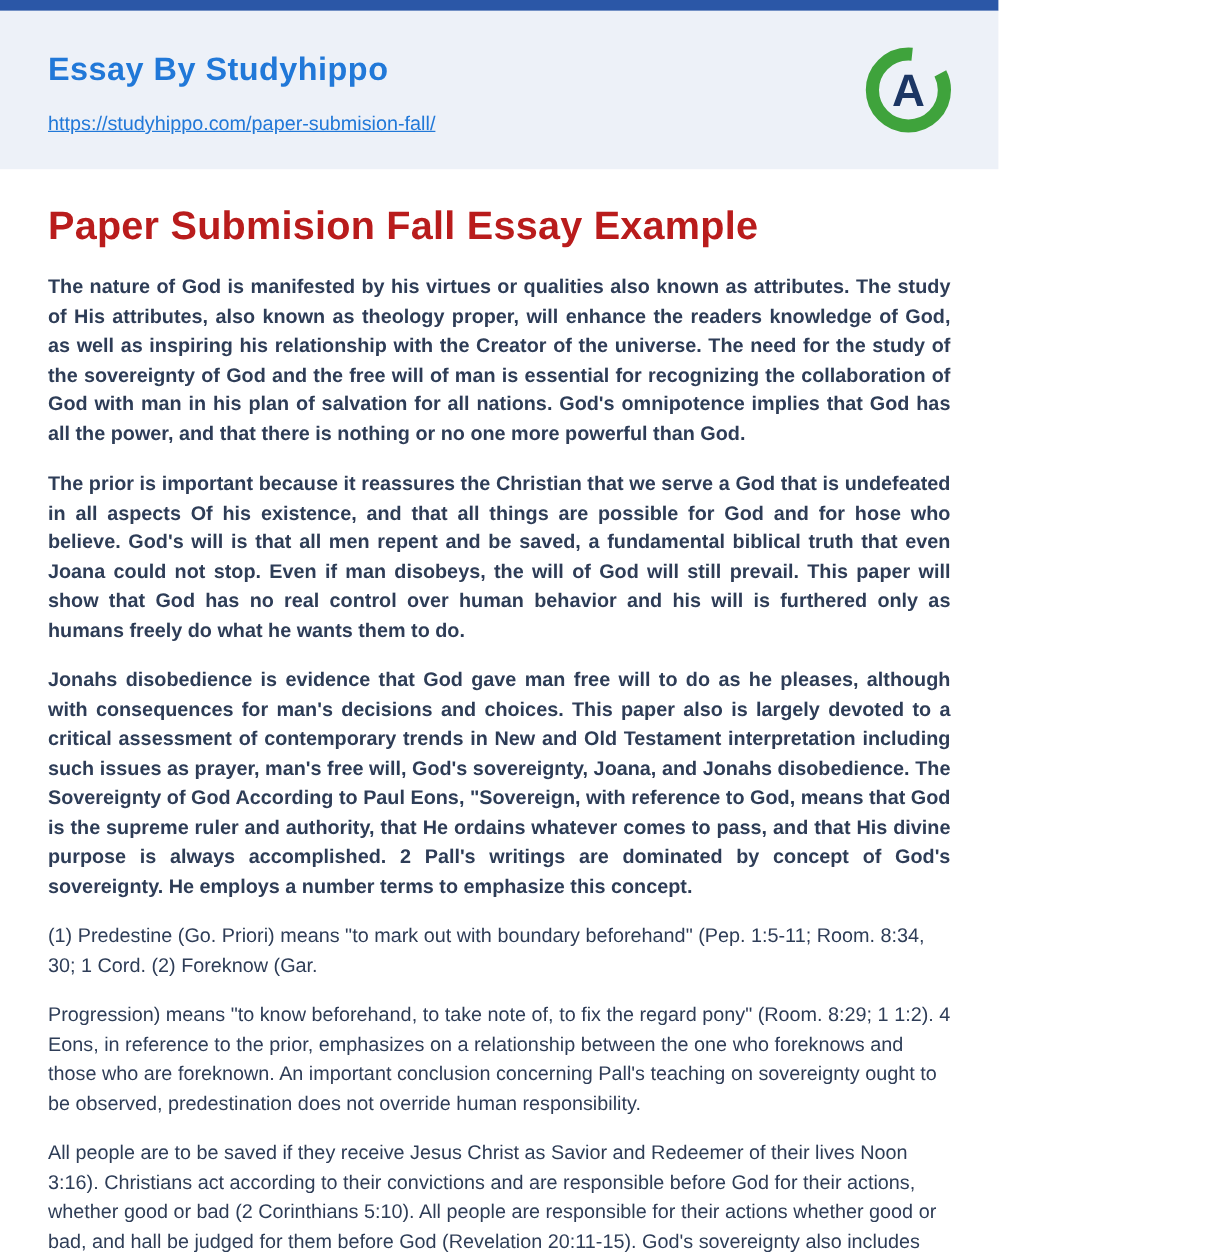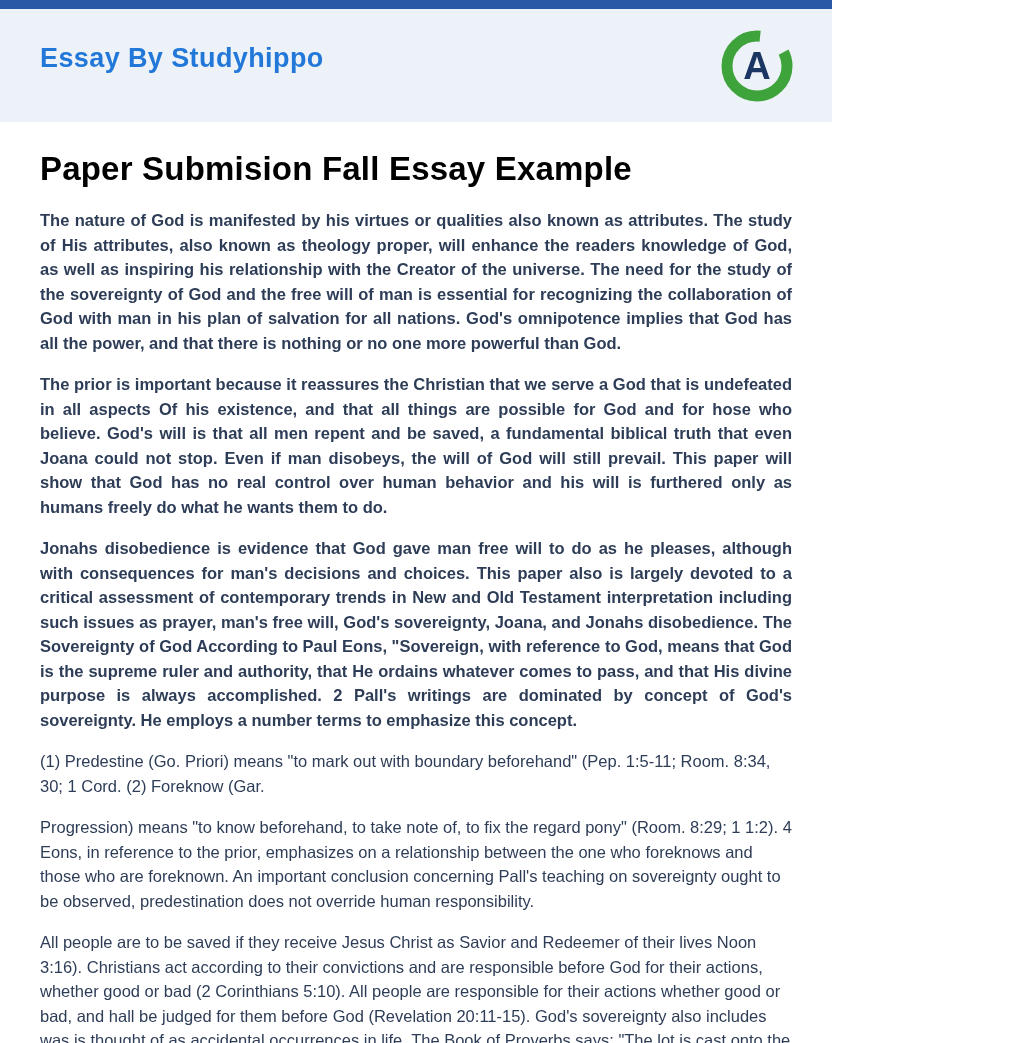--- a/index.html
+++ b/index.html
@@ -42,21 +42,21 @@
     transform: translateY(-50%);
     width: 74px;
     height: 74px;
   }
   .main {
     padding: 22px 40px 60px 40px;
   }
   .article-title {
     font-size: 33px;
     font-weight: bold;
-    color: #000000;
+    color: #b91c1c;
     margin: 6px 0 20px 0;
     letter-spacing: 0.2px;
   }
   .article-body p {
     font-size: 16.5px;
     line-height: 24.5px;
     color: #2e3d57;
     margin: 0 0 17px 0;
   }
   .article-body p.justify {
@@ -66,20 +66,21 @@
 </style>
 </head>
 <body>
 
 <div class="page">
 
   <div class="accent-bar"></div>
 
   <div class="header">
     <div class="site-title">Essay By Studyhippo</div>
+    <a class="source-url">https://studyhippo.com/paper-submision-fall/</a>
 
     <svg class="logo" viewBox="0 0 74 74" xmlns="http://www.w3.org/2000/svg">
       <circle cx="37" cy="37" r="30" fill="none" stroke="#3fa33c" stroke-width="11" stroke-dasharray="159 29.5" stroke-dashoffset="14.7"></circle>
       <text x="37" y="50" text-anchor="middle" font-size="38" font-weight="bold" fill="#1c3664" font-family="Liberation Sans, sans-serif">A</text>
     </svg>
   </div>
 
   <div class="main">
     <h1 class="article-title">Paper Submision Fall Essay Example</h1>
 

